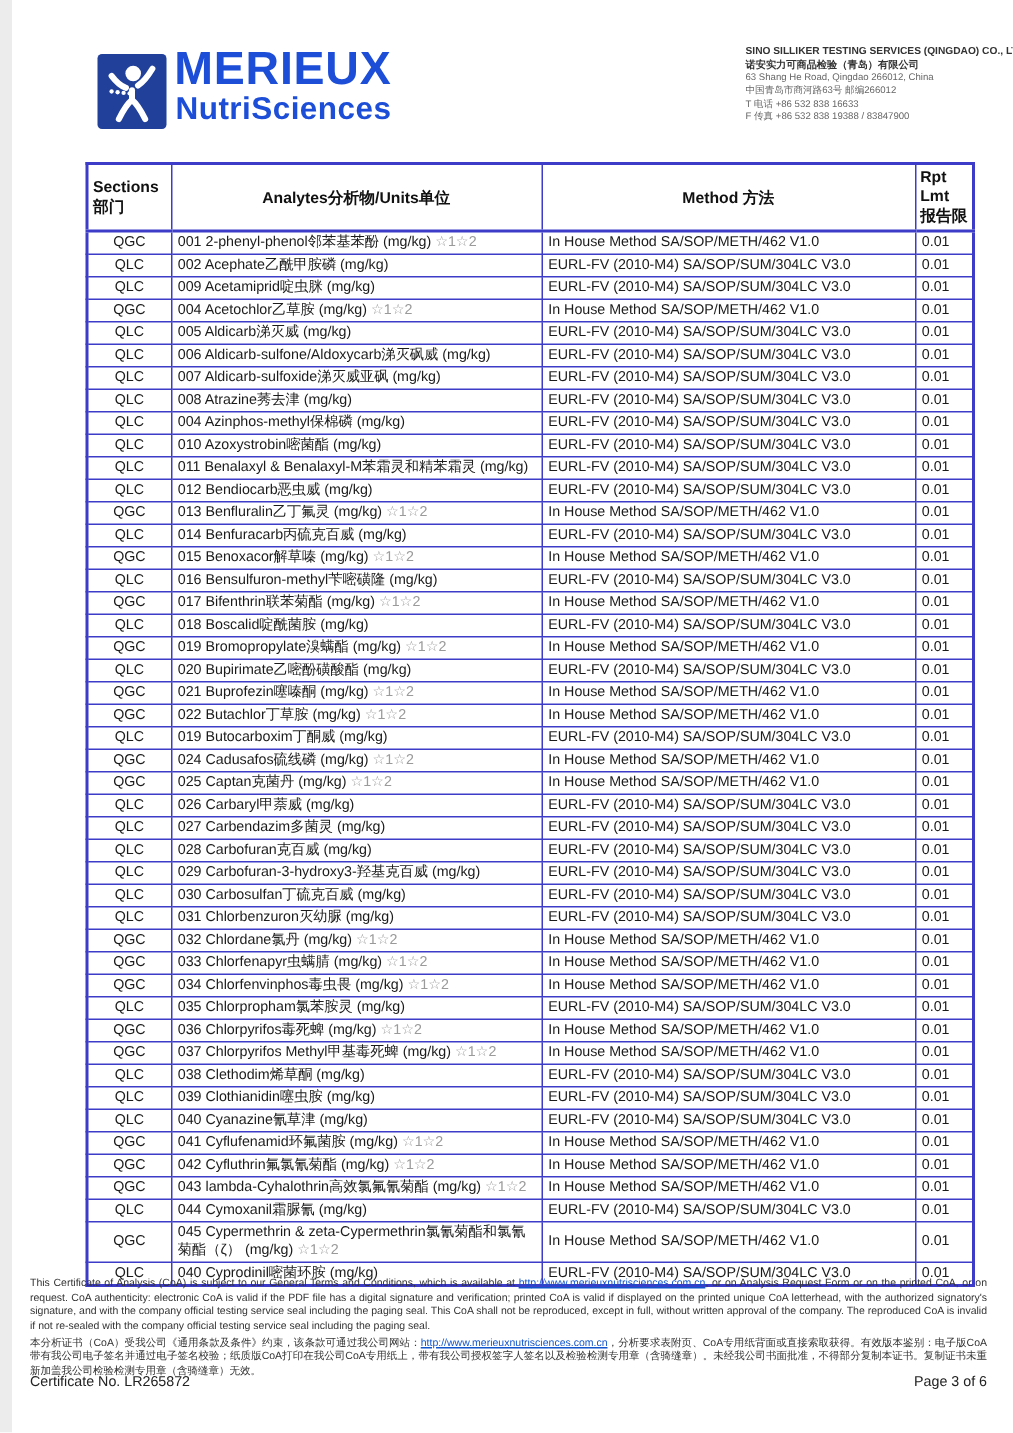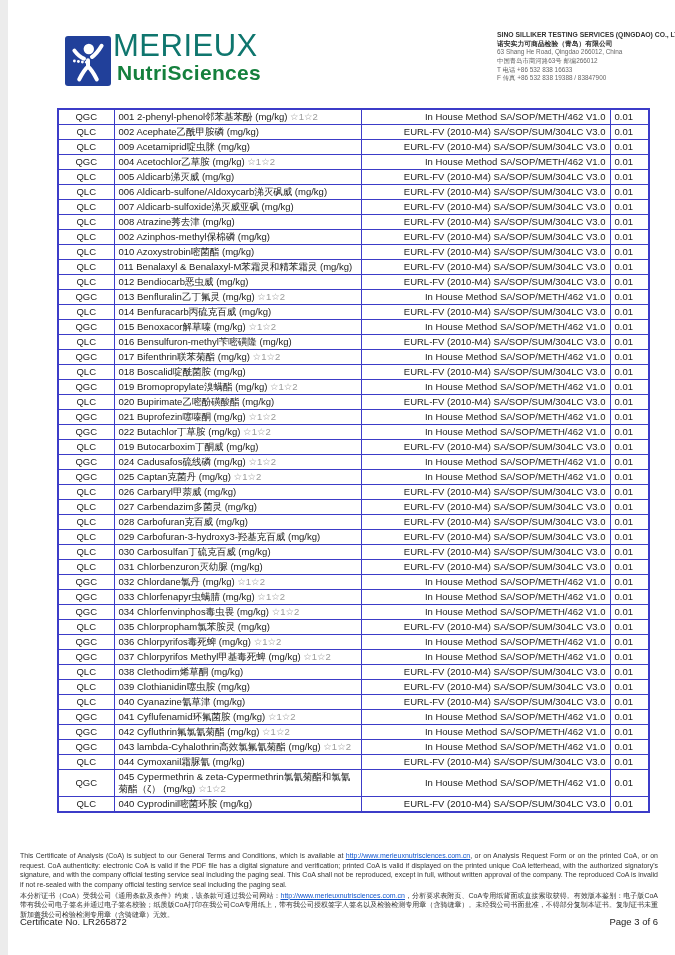--- a/index.html
+++ b/index.html
@@ -18,26 +18,26 @@
 
   
   .header { position: absolute; top: 28px; left: 65px; right: 18px; height: 72px; }
   .logo { position: absolute; left: 0; top: 2px; display: flex; align-items: flex-start; }
   .logo-mark {
     width: 46px; height: 50px; background: #21409a; border-radius: 3px;
     display: flex; align-items: center; justify-content: center; margin-top: 6px;
   }
   .logo-text { margin-left: 2px; line-height: 1; }
   .logo-merieux {
-    font-size: 31px; font-weight: normal; letter-spacing: 0.5px;
-    color: #0f766e; font-family: "Liberation Sans", sans-serif;
+    font-size: 31px; font-weight: bold; letter-spacing: 0.5px;
+    color: #1d4ed8; font-family: "Liberation Sans", sans-serif; text-align: right;
   }
   .logo-nutri {
     font-size: 21px; font-weight: bold; letter-spacing: 0.3px;
-    color: #15803d; margin-top: 1px; margin-left: 4px;
+    color: #1d4ed8; margin-top: 1px; margin-left: 4px;
   }
   .company { position: absolute; left: 432px; top: 2px; width: 230px; line-height: 1.35; }
   .company .c-name { font-size: 6.8px; font-weight: bold; color: #333; }
   .company .c-line { font-size: 6.4px; color: #666; }
 
   
   .coa-table {
     position: absolute; top: 108px; left: 57px; width: 591px;
     border-collapse: collapse; table-layout: fixed;
     border: 2px solid #3c3cc8;
@@ -53,21 +53,21 @@
   }
   th.h-sections, th.h-rpt { text-align: left; line-height: 1.25; }
   th.h-analytes, th.h-method { text-align: center; }
   .coa-table td { font-size: 9.5px; line-height: 12px; padding: 1px 4px; }
   .col-sec  { width: 56px; }
   .col-analyte { width: 247px; }
   .col-method  { width: 249px; }
   .col-rpt  { width: 39px; }
   td.c-sec { text-align: center; }
   td.c-analyte { text-align: left; }
-  td.c-method { text-align: right; }
+  td.c-method { text-align: left; }
   td.c-rpt { text-align: right; padding-right: 20px; }
   .star { color: #9a9a9a; }
 
   
   .footer {
     position: absolute; left: 20px; top: 851px; width: 638px;
     font-size: 7px; line-height: 1.38; color: #333; text-align: justify;
   }
   .footer .link { color: #1155cc; text-decoration: underline; cursor: pointer; }
   .footer .cn { margin-top: 1px; color: #333; }
@@ -118,20 +118,32 @@
 </div>
 
 <table class="coa-table">
   <colgroup>
     <col class="col-sec">
       <col class="col-analyte">
       <col class="col-method">
       <col class="col-rpt">
   </colgroup>
   <tbody>
+    <tr>
+      <th class="h-sections">
+        <div>Sections</div>
+        <div>部门</div>
+      </th>
+      <th class="h-analytes">Analytes分析物/Units单位</th>
+      <th class="h-method">Method 方法</th>
+      <th class="h-rpt">
+        <div>Rpt Lmt</div>
+        <div>报告限</div>
+      </th>
+    </tr>
   </tbody>
   <tbody>
       <tr>
         <td class="c-sec">QGC</td>
         <td class="c-analyte">001 2-phenyl-phenol邻苯基苯酚 (mg/kg) <span class="star">☆1☆2</span></td>
         <td class="c-method">In House Method SA/SOP/METH/462 V1.0</td>
         <td class="c-rpt">0.01</td>
       </tr>
       <tr>
         <td class="c-sec">QLC</td>
@@ -170,21 +182,21 @@
         <td class="c-rpt">0.01</td>
       </tr>
       <tr>
         <td class="c-sec">QLC</td>
         <td class="c-analyte">008 Atrazine莠去津 (mg/kg)</td>
         <td class="c-method">EURL-FV (2010-M4) SA/SOP/SUM/304LC V3.0</td>
         <td class="c-rpt">0.01</td>
       </tr>
       <tr>
         <td class="c-sec">QLC</td>
-        <td class="c-analyte">002 Azinphos-methyl保棉磷 (mg/kg)</td>
+        <td class="c-analyte">004 Azinphos-methyl保棉磷 (mg/kg)</td>
         <td class="c-method">EURL-FV (2010-M4) SA/SOP/SUM/304LC V3.0</td>
         <td class="c-rpt">0.01</td>
       </tr>
       <tr>
         <td class="c-sec">QLC</td>
         <td class="c-analyte">010 Azoxystrobin嘧菌酯 (mg/kg)</td>
         <td class="c-method">EURL-FV (2010-M4) SA/SOP/SUM/304LC V3.0</td>
         <td class="c-rpt">0.01</td>
       </tr>
       <tr>

